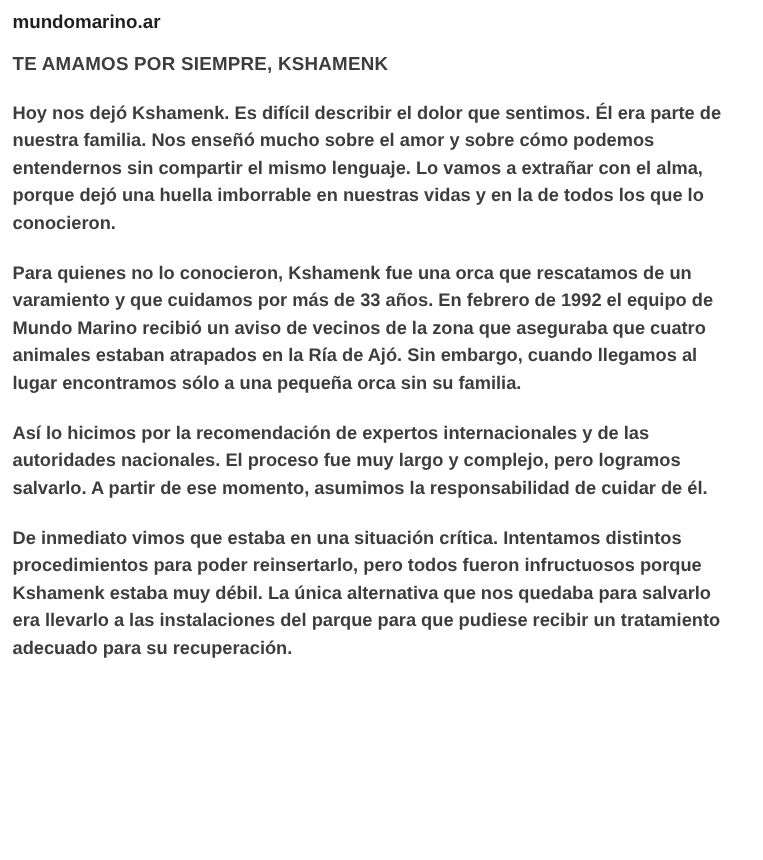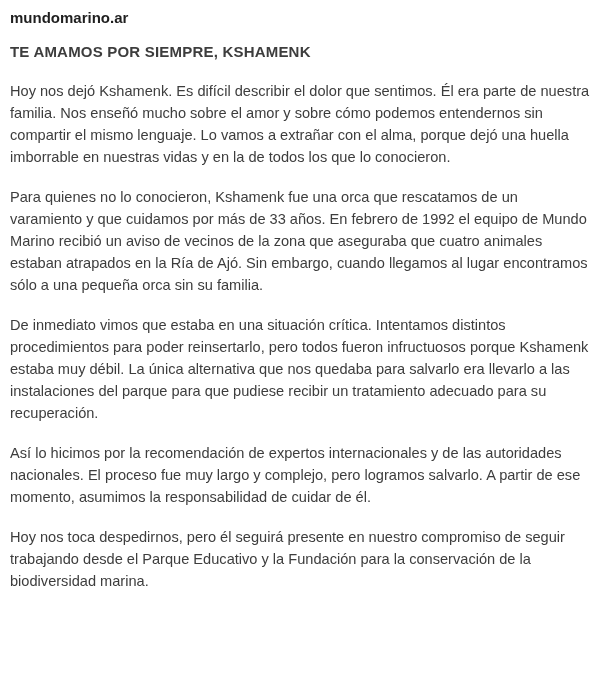--- a/index.html
+++ b/index.html
@@ -32,21 +32,21 @@
   .title {
     font-size: 15px;
     font-weight: 700;
     color: #3d3d3d;
     line-height: 20px;
     margin: 0 0 18px 0;
     letter-spacing: 0.2px;
   }
   .body-text p {
     font-size: 14.6px;
-    font-weight: 400;
+    font-weight: 700;
     color: #3d3d3d;
     line-height: 22px;
     margin: 0 0 18px 0;
     max-width: 584px;
   }
   .body-text p:last-child {
     margin-bottom: 0;
   }
 </style>
 </head>
@@ -54,18 +54,17 @@
 
 <div class="article">
 
   <a class="source">mundomarino.ar</a>
 
   <div class="title">TE AMAMOS POR SIEMPRE, KSHAMENK</div>
 
   <div class="body-text">
     <p>Hoy nos dejó Kshamenk. Es difícil describir el dolor que sentimos. Él era parte de nuestra familia. Nos enseñó mucho sobre el amor y sobre cómo podemos entendernos sin compartir el mismo lenguaje. Lo vamos a extrañar con el alma, porque dejó una huella imborrable en nuestras vidas y en la de todos los que lo conocieron.</p>
     <p>Para quienes no lo conocieron, Kshamenk fue una orca que rescatamos de un varamiento y que cuidamos por más de 33 años. En febrero de 1992 el equipo de Mundo Marino recibió un aviso de vecinos de la zona que aseguraba que cuatro animales estaban atrapados en la Ría de Ajó. Sin embargo, cuando llegamos al lugar encontramos sólo a una pequeña orca sin su familia.</p>
+    <p>Así lo hicimos por la recomendación de expertos internacionales y de las autoridades nacionales. El proceso fue muy largo y complejo, pero logramos salvarlo. A partir de ese momento, asumimos la responsabilidad de cuidar de él.</p>
     <p>De inmediato vimos que estaba en una situación crítica. Intentamos distintos procedimientos para poder reinsertarlo, pero todos fueron infructuosos porque Kshamenk estaba muy débil. La única alternativa que nos quedaba para salvarlo era llevarlo a las instalaciones del parque para que pudiese recibir un tratamiento adecuado para su recuperación.</p>
-    <p>Así lo hicimos por la recomendación de expertos internacionales y de las autoridades nacionales. El proceso fue muy largo y complejo, pero logramos salvarlo. A partir de ese momento, asumimos la responsabilidad de cuidar de él.</p>
-    <p>Hoy nos toca despedirnos, pero él seguirá presente en nuestro compromiso de seguir trabajando desde el Parque Educativo y la Fundación para la conservación de la biodiversidad marina.</p>
   </div>
 
 </div>
 
 </body></html>

